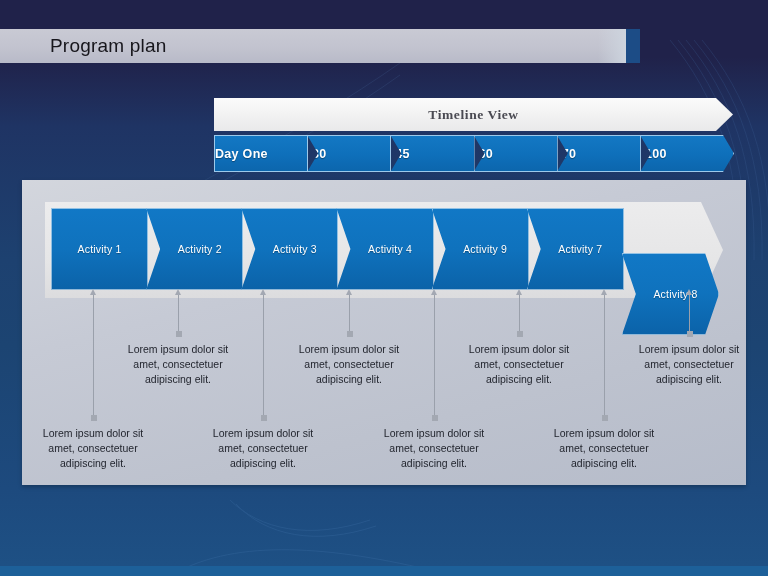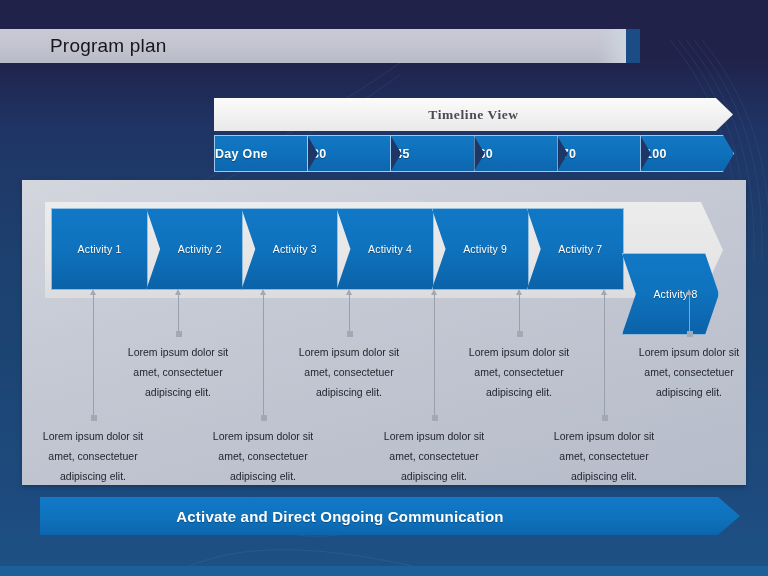--- a/index.html
+++ b/index.html
@@ -124,21 +124,21 @@
     border-bottom:6px solid #a3a8b2;
   }
   .conn .dot{
     position:absolute;left:-2.5px;bottom:-3px;width:6px;height:6px;
     background:#a3a8b2;
   }
 
   
   .note{
     position:absolute;width:120px;text-align:center;
-    font-size:10.5px;line-height:20px;color:#23262f;
+    font-size:10.5px;line-height:15px;color:#23262f;
   }
 
   
   #bottom-banner{
     position:absolute;left:40px;top:497px;width:700px;height:38px;
     background:linear-gradient(180deg,#1179c7 0%,#0f72bd 55%,#0c65ac 100%);
     clip-path:polygon(0 0, calc(100% - 22px) 0, 100% 50%, calc(100% - 22px) 100%, 0 100%);
     display:flex;align-items:center;justify-content:center;
     box-shadow:0 2px 3px rgba(0,0,0,.25);
   }
@@ -281,18 +281,15 @@
         <div class="note" style="left: 96px; top: 162px;">Lorem ipsum dolor sit amet, consectetuer adipiscing elit.</div>
         <div class="note" style="left: 181px; top: 246px;">Lorem ipsum dolor sit amet, consectetuer adipiscing elit.</div>
         <div class="note" style="left: 267px; top: 162px;">Lorem ipsum dolor sit amet, consectetuer adipiscing elit.</div>
         <div class="note" style="left: 352px; top: 246px;">Lorem ipsum dolor sit amet, consectetuer adipiscing elit.</div>
         <div class="note" style="left: 437px; top: 162px;">Lorem ipsum dolor sit amet, consectetuer adipiscing elit.</div>
         <div class="note" style="left: 522px; top: 246px;">Lorem ipsum dolor sit amet, consectetuer adipiscing elit.</div>
         <div class="note" style="left: 607px; top: 162px;">Lorem ipsum dolor sit amet, consectetuer adipiscing elit.</div>
       </div>
   </div>
 
-  <div id="bottom-banner">
-    <span>Activate and Direct Ongoing Communication</span>
-  </div>
 
   <div id="bottom-strip"></div>
 </div>
 
 </body></html>

